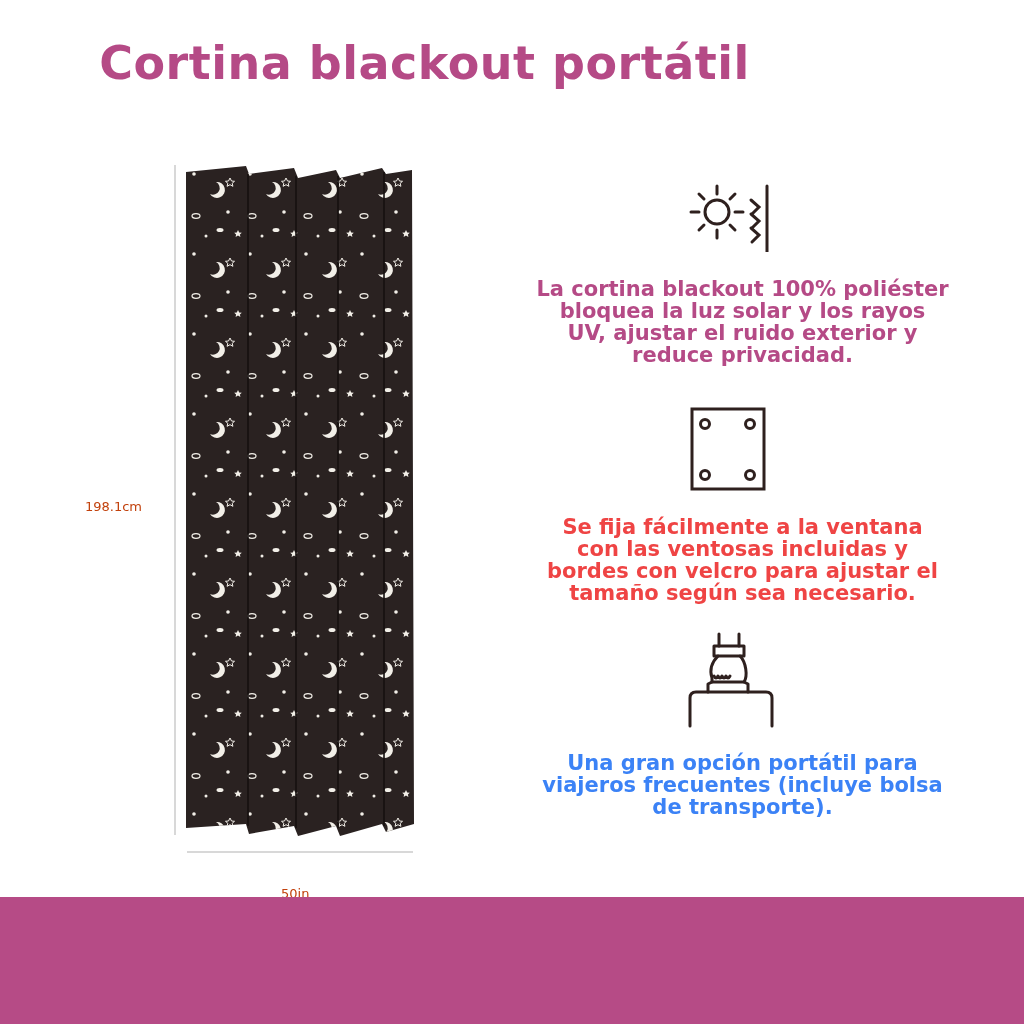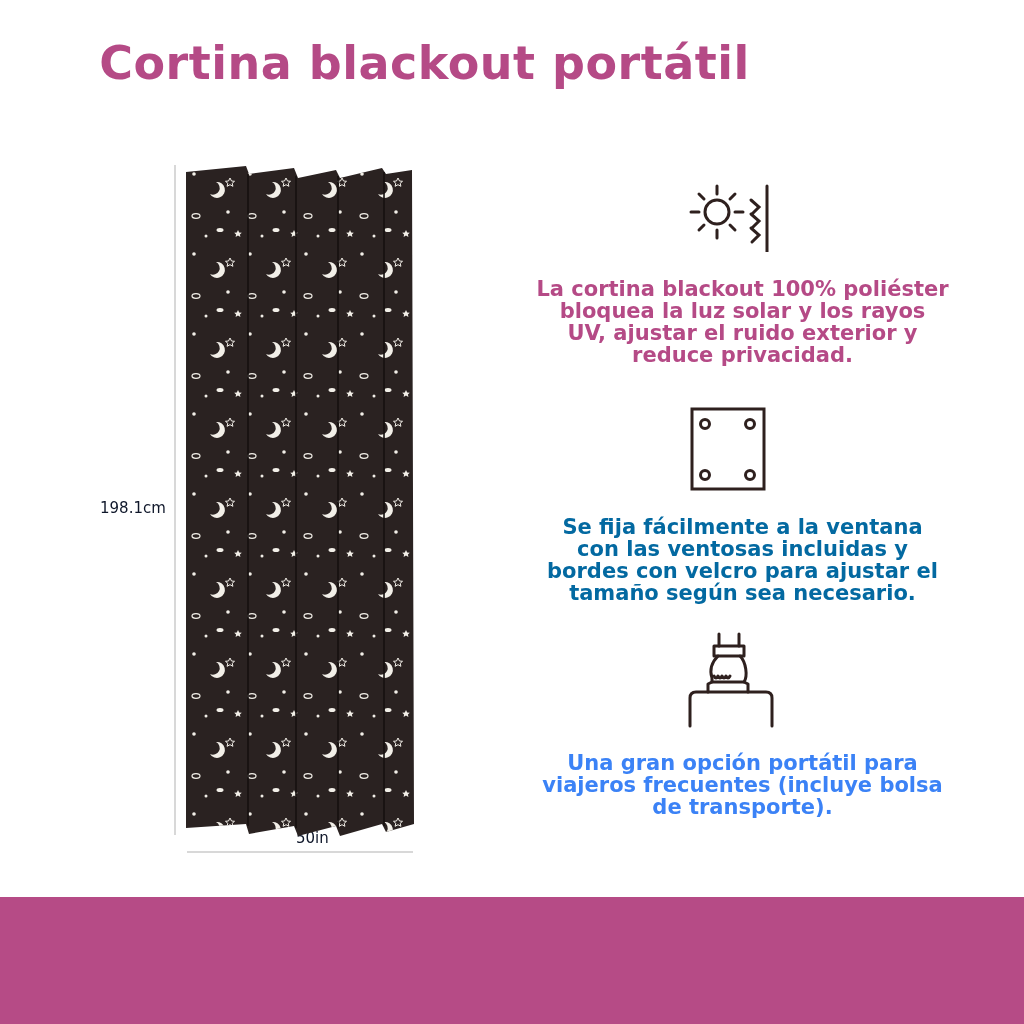--- a/index.html
+++ b/index.html
@@ -2,36 +2,36 @@
 <html><head>
 <meta charset="utf-8">
 <style>
   html, body { margin:0; padding:0; }
   body { width:1024px; height:1024px; background:#ffffff; position:relative; overflow:hidden;
          font-family:"DejaVu Sans", sans-serif; }
   .title { position:absolute; left:0; top:36px; width:849px; text-align:center;
            font-family:"DejaVu Sans", sans-serif; font-weight:bold; font-size:46px; letter-spacing:0.5px; }
   .dim-v { position:absolute; left:174px; top:165px; width:2px; height:670px; background:#d8d8d8; }
   .dim-h { position:absolute; left:187px; top:851px; width:226px; height:2px; background:#d8d8d8; }
-  .dim-label { position:absolute; font-family:"DejaVu Sans", sans-serif; font-size:15px; color:#0f172a;margin-left:15px; }
+  .dim-label { position:absolute; font-family:"DejaVu Sans", sans-serif; font-size:13px; color:#c2410c; }
   .curtain { position:absolute; left:186px; top:164px; width:228px; height:672px; }
   .feature-icon { position:absolute; }
   .feature-text { position:absolute; left:505px; width:475px; text-align:center;
                   font-family:"DejaVu Sans", sans-serif; font-weight:bold; font-size:21px; line-height:22px; }
   .footer { position:absolute; left:0; top:897px; width:1024px; height:127px; }
 </style>
 </head>
 <body>
 
 <div class="title" style="color:#b54a86;">Cortina blackout portátil</div>
 
 <div class="dim-v"></div>
 <div class="dim-label" style="left:85px; top:499px;">198.1cm</div>
 <div class="dim-h"></div>
-<div class="dim-label" style="left:281px; top:829px;">50in</div>
+<div class="dim-label" style="left:281px; top:886px;">50in</div>
 
 <svg class="curtain" viewBox="0 0 228 672" xmlns="http://www.w3.org/2000/svg">
   <defs>
     <pattern id="stars" x="0" y="0" width="56" height="80" patternUnits="userSpaceOnUse">
       <path d="M24 30 a8 8 0 1 0 6 -12 a6 6 0 1 1 -6 12z" fill="#f2efe8"></path>
       <circle cx="8" cy="10" r="1.8" fill="#f2efe8"></circle>
       <path d="M44 14 l1.5 3 3 .3 -2.3 2 .7 3 -2.9 -1.6 -2.9 1.6 .7 -3 -2.3 -2 3 -.3z" fill="none" stroke="#f2efe8" stroke-width="1"></path>
       <ellipse cx="10" cy="52" rx="4" ry="2.3" fill="none" stroke="#f2efe8" stroke-width="1.2"></ellipse>
       <circle cx="42" cy="48" r="1.8" fill="#f2efe8"></circle>
       <ellipse cx="34" cy="66" rx="3.5" ry="2" fill="#f2efe8"></ellipse>
@@ -73,21 +73,21 @@
 
 <svg class="feature-icon" style="left:688px; top:405px;" width="80" height="86" viewBox="0 0 80 86">
   <g stroke="#2e201e" stroke-width="3" fill="none">
     <rect x="4" y="4" width="72" height="80"></rect>
     <circle cx="17" cy="19" r="4.5"></circle>
       <circle cx="62" cy="19" r="4.5"></circle>
     <circle cx="17" cy="70" r="4.5"></circle>
       <circle cx="62" cy="70" r="4.5"></circle>
   </g>
 </svg>
-<div class="feature-text" style="top:516px; color:#0369a1;">
+<div class="feature-text" style="top:516px; color:#ef4444;">
   <div>Se fija fácilmente a la ventana</div>
   <div>con las ventosas incluidas y</div>
   <div>bordes con velcro para ajustar el</div>
   <div>tamaño según sea necesario.</div>
 </div>
 
 <svg class="feature-icon" style="left:686px; top:632px;" width="90" height="96" viewBox="0 0 90 96">
   <g stroke="#2e201e" stroke-width="3" fill="none" stroke-linecap="round" stroke-linejoin="round">
     <line x1="33" y1="2" x2="33" y2="14"></line>
       <line x1="53" y1="2" x2="53" y2="14"></line>

